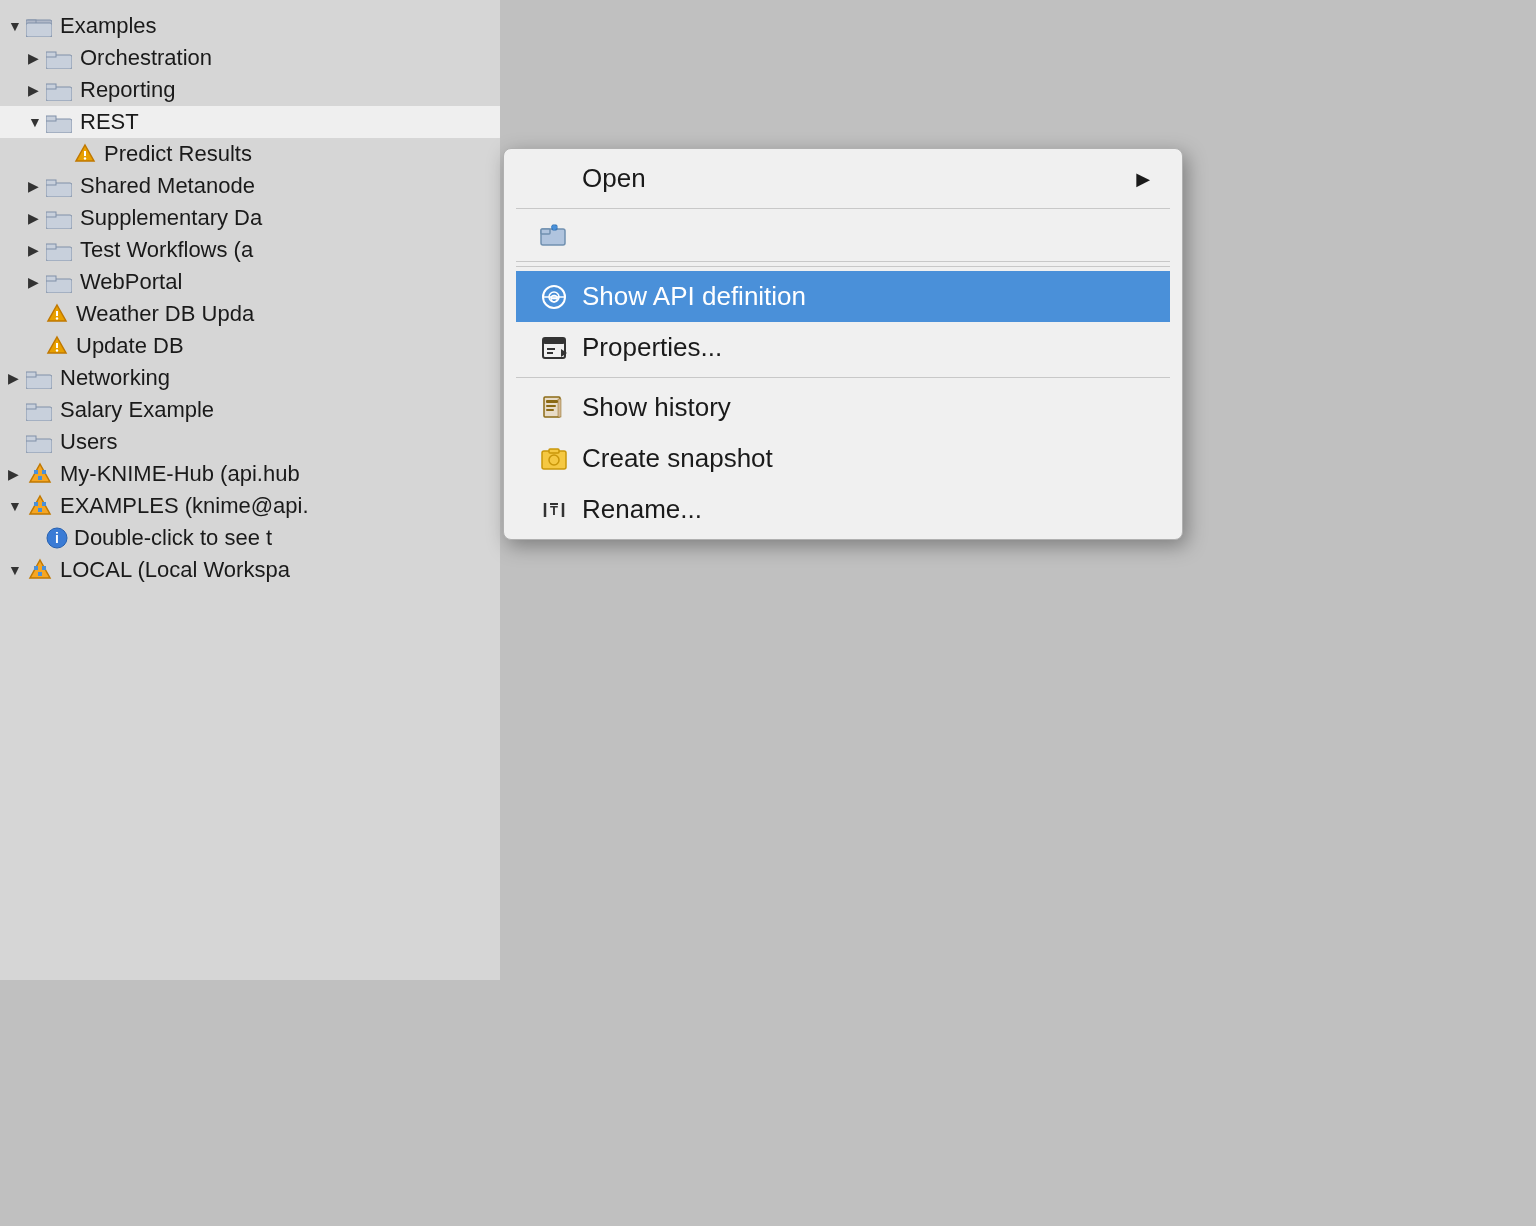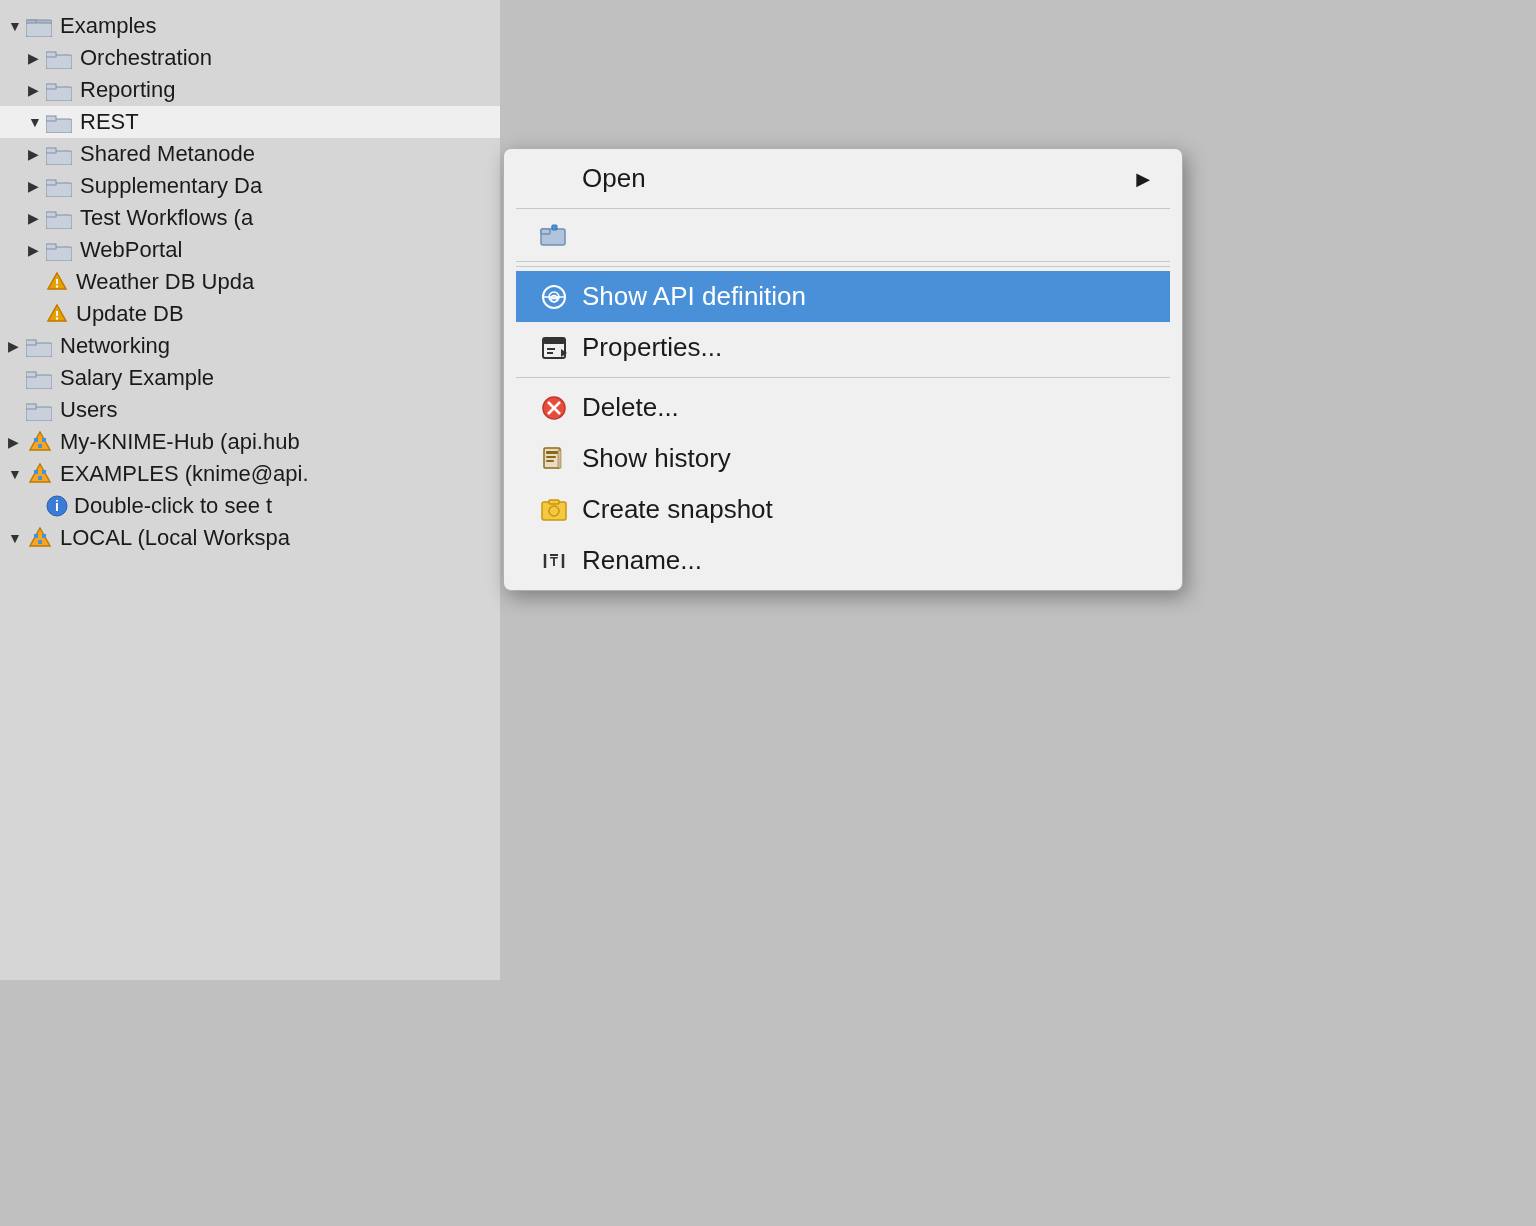--- a/index.html
+++ b/index.html
@@ -150,20 +150,29 @@
 
   <div class="tree-item indent-1 rest-row">
     <span class="arrow">▼</span>
     <svg class="folder-svg" viewBox="0 0 26 22" fill="none">
       <rect x="0" y="8" width="26" height="14" rx="2" fill="#c8d0dc" stroke="#8090a8" stroke-width="1"></rect>
       <rect x="0" y="5" width="10" height="5" rx="2 2 0 0" fill="#c8d0dc" stroke="#8090a8" stroke-width="1"></rect>
     </svg>
     <span>REST</span>
   </div>
 
+  <div class="tree-item indent-2">
+    <span class="arrow">&nbsp;</span>
+    <svg class="workflow-triangle" viewBox="0 0 22 22">
+      <polygon points="11,2 20,18 2,18" fill="#e8a000" stroke="#c07800" stroke-width="1.5"></polygon>
+      <line x1="11" y1="8" x2="11" y2="13" stroke="white" stroke-width="2"></line>
+      <circle cx="11" cy="15.5" r="1.2" fill="white"></circle>
+    </svg>
+    <span>Predict Results</span>
+  </div>
 
   <div class="tree-item indent-1">
     <span class="arrow">▶</span>
     <svg class="folder-svg" viewBox="0 0 26 22" fill="none">
       <rect x="0" y="8" width="26" height="14" rx="2" fill="#c8d0dc" stroke="#8090a8" stroke-width="1"></rect>
       <rect x="0" y="5" width="10" height="5" rx="2 2 0 0" fill="#c8d0dc" stroke="#8090a8" stroke-width="1"></rect>
     </svg>
     <span>Shared Metanode</span>
   </div>
 
@@ -334,30 +343,20 @@
         <line x1="6" y1="14" x2="14" y2="14" stroke="#333" stroke-width="2"></line>
         <line x1="6" y1="18" x2="12" y2="18" stroke="#333" stroke-width="2"></line>
         <polygon points="20,14 26,18 20,22" fill="#333"></polygon>
       </svg>
     </span>
     <span>Properties...</span>
   </div>
 
   <div class="menu-separator"></div>
 
-  <div class="menu-item">
-    <span class="menu-icon">
-      <svg width="26" height="26" viewBox="0 0 26 26">
-        <circle cx="13" cy="13" r="11" fill="#e74c3c" stroke="#c0392b" stroke-width="1.5"></circle>
-        <line x1="7" y1="7" x2="19" y2="19" stroke="white" stroke-width="2.5"></line>
-        <line x1="19" y1="7" x2="7" y2="19" stroke="white" stroke-width="2.5"></line>
-      </svg>
-    </span>
-    <span>Delete...</span>
-  </div>
 
   <div class="menu-item">
     <span class="menu-icon">
       <svg width="26" height="26" viewBox="0 0 26 26">
         <rect x="3" y="2" width="16" height="20" rx="1" fill="#e8dcc8" stroke="#8B6914" stroke-width="1.5"></rect>
         <rect x="5" y="5" width="12" height="3" rx="1" fill="#8B6914"></rect>
         <rect x="5" y="10" width="10" height="2" rx="1" fill="#8B6914"></rect>
         <rect x="5" y="14" width="8" height="2" rx="1" fill="#8B6914"></rect>
         <rect x="17" y="4" width="3" height="18" fill="#d4b896" stroke="#8B6914" stroke-width="0.5"></rect>
       </svg>

